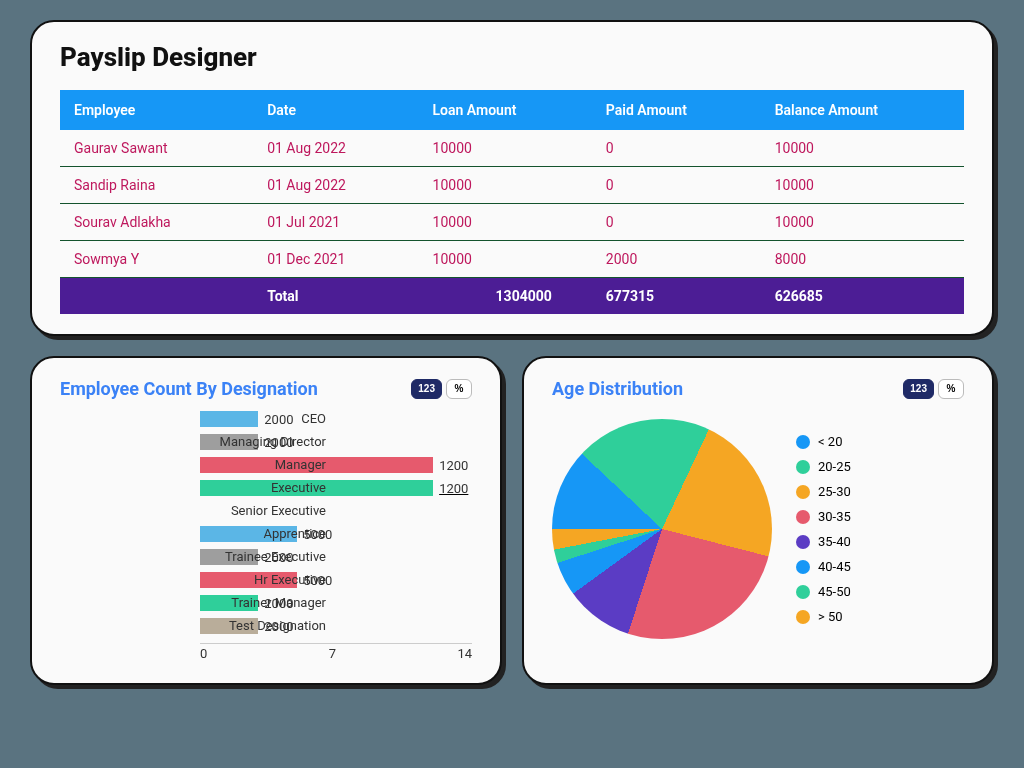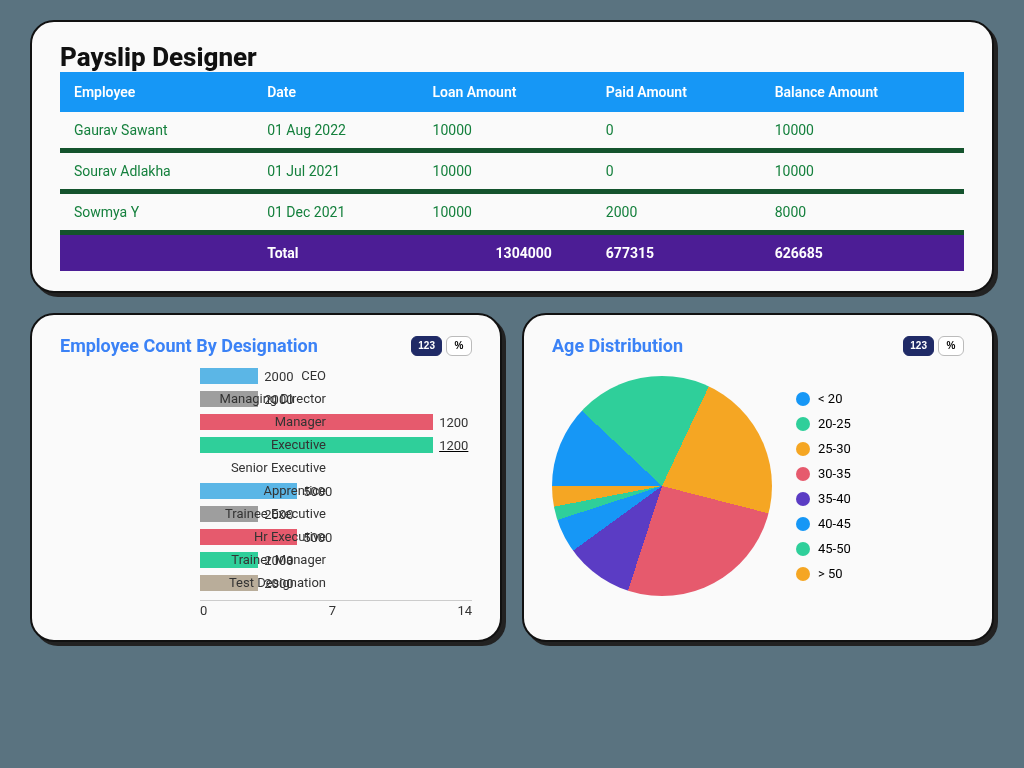--- a/index.html
+++ b/index.html
@@ -19,27 +19,28 @@
     padding: 20px 28px;
   }
   .top-card { margin-bottom: 20px; }
   .bottom-row { display: flex; gap: 20px; }
   .bottom-row .card { flex: 1; min-width: 0; }
 
   .title {
     font-size: 26px;
     font-weight: 800;
     color: #111;
+    margin-bottom: 18px;
   }
 
   
   .tbl { width: 100%; border-collapse: collapse; font-size: 14px; }
   .tbl thead tr { background: #1697f6; color: #fff; }
   .tbl th { text-align: left; padding: 12px 14px; font-weight: 600; }
-  .tbl td { padding: 10px 14px; color: #15803d; border-bottom: 5px solid #14532d; }
+  .tbl td { padding: 10px 14px; color: #be185d; border-bottom: 1px solid #14532d; }
   .tbl .total-row { background: #4c1d95; color: #fff; font-weight: 700; }
   .tbl .total-row td { border: none; color: #fff; }
 
   
   .chart-header { display: flex; align-items: center; justify-content: space-between; margin-bottom: 10px; }
   .chart-title { font-size: 18px; font-weight: 700; color: #3b82f6; }
   .toggle-group { display: flex; gap: 4px; }
   .toggle-btn {
     border: 1px solid #bbb; background: #fff; border-radius: 6px;
     font-size: 10px; font-weight: 700; padding: 4px 6px; cursor: pointer;
@@ -87,20 +88,27 @@
     </thead>
     <tbody id="loan-tbody">
         <tr>
           <td>Gaurav Sawant</td>
           <td>01 Aug 2022</td>
           <td>10000</td>
           <td>0</td>
           <td>10000</td>
         </tr>
         <tr>
+          <td>Sandip Raina</td>
+          <td>01 Aug 2022</td>
+          <td>10000</td>
+          <td>0</td>
+          <td>10000</td>
+        </tr>
+        <tr>
           <td>Sourav Adlakha</td>
           <td>01 Jul 2021</td>
           <td>10000</td>
           <td>0</td>
           <td>10000</td>
         </tr>
         <tr>
           <td>Sowmya Y</td>
           <td>01 Dec 2021</td>
           <td>10000</td>

